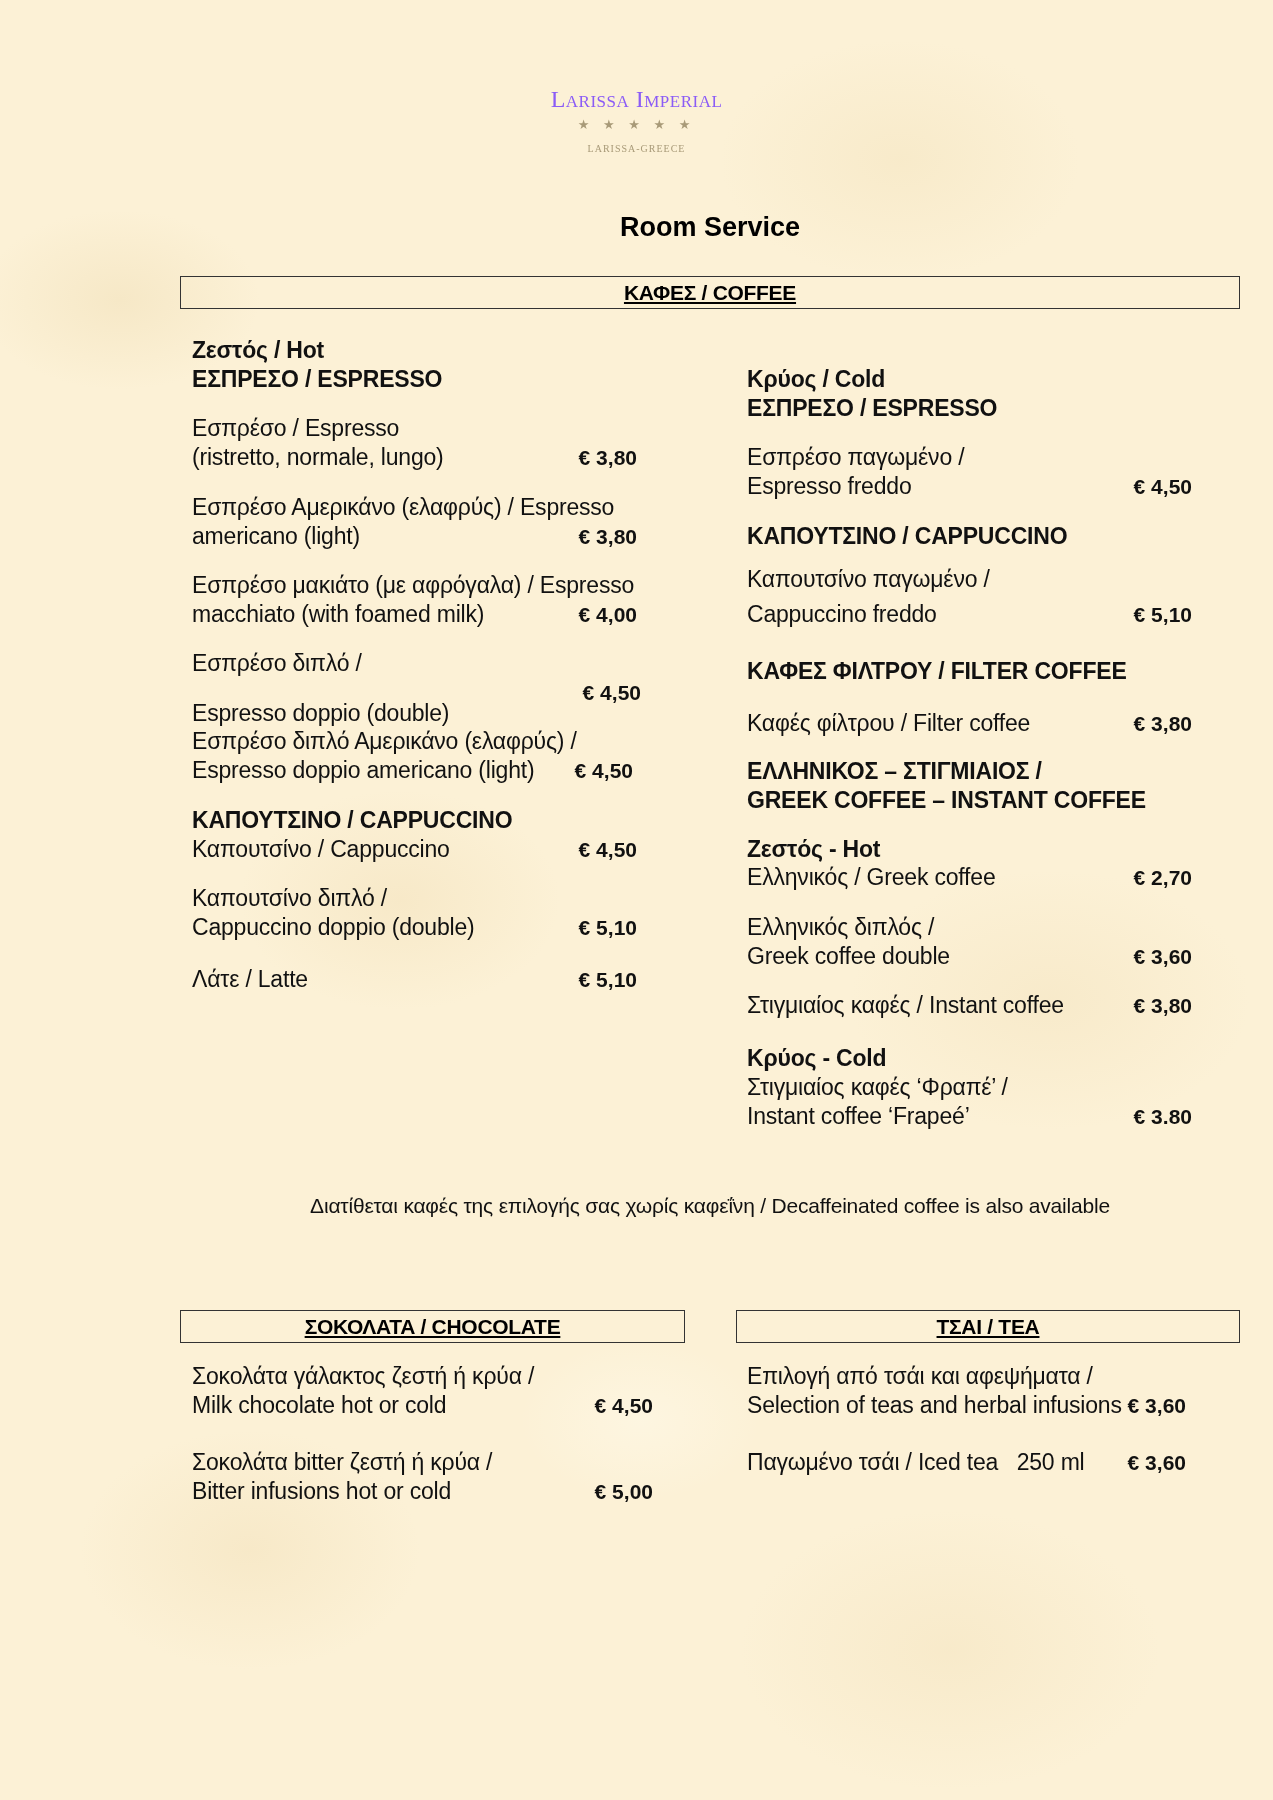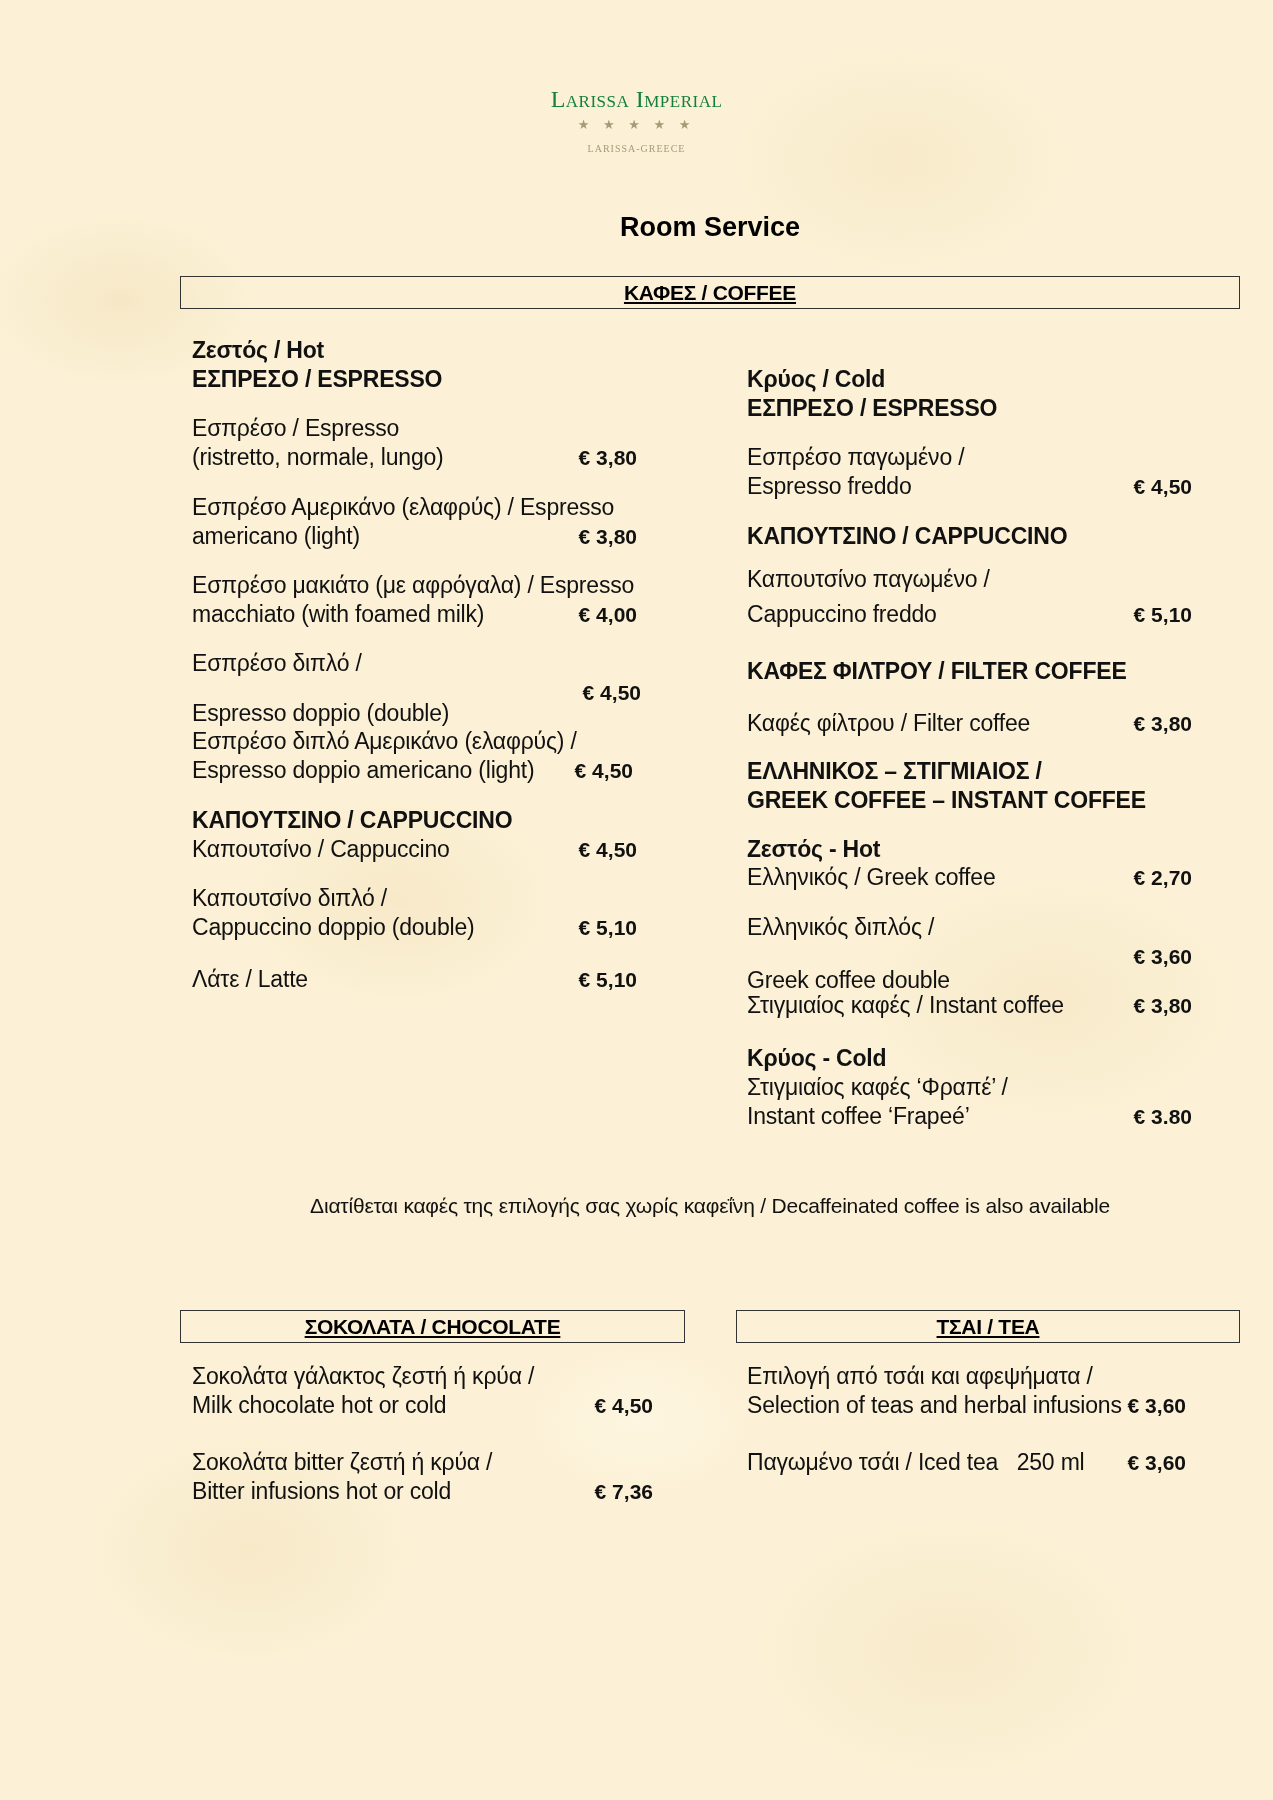--- a/index.html
+++ b/index.html
@@ -14,21 +14,21 @@
       radial-gradient(ellipse 170px 120px at 250px 1550px, rgba(236,214,168,0.30), transparent),
       radial-gradient(ellipse 210px 140px at 950px 1650px, rgba(238,218,175,0.30), transparent),
       radial-gradient(ellipse 120px 80px at 640px 1420px, rgba(255,250,235,0.5), transparent);
     font-family: "Liberation Sans", "DejaVu Sans", sans-serif;
     color: #111;
   }
   .abs { position: absolute; }
   .logo-name {
     left: 0; width: 1273px; top: 86px; text-align: center;
     font-family: "Liberation Serif", "DejaVu Serif", serif;
-    font-size: 24px; color: #15803d; letter-spacing: 0.5px;
+    font-size: 24px; color: #8b5cf6; letter-spacing: 0.5px;
     font-variant: small-caps;
   }
   .logo-stars {
     left: 0; width: 1273px; top: 117px; text-align: center;
     font-size: 13px; color: #a89a78; letter-spacing: 5px;
   }
   .logo-sub {
     left: 0; width: 1273px; top: 143px; text-align: center;
     font-family: "Liberation Serif", "DejaVu Serif", serif;
     font-size: 10px; color: #a89a78; letter-spacing: 1px;
@@ -139,21 +139,21 @@
 
 <div class="abs txt bold" style="left:747px; top:835px;">Ζεστός - Hot</div>
 
 <div>
   <div class="abs txt" style="left:747px; top:863px;">Ελληνικός / Greek coffee</div>
   <div class="abs price" style="left:1092px; width:100px; top:863px;">€ 2,70</div>
 </div>
 
 <div>
   <div class="abs txt" style="left:747px; top:913px;">Ελληνικός διπλός /</div>
-  <div class="abs txt" style="left:747px; top:942px;margin-top:24px;">Greek coffee double</div>
+  <div class="abs txt" style="left:747px; top:942px;">Greek coffee double</div>
   <div class="abs price" style="left:1092px; width:100px; top:942px;">€ 3,60</div>
 </div>
 
 <div>
   <div class="abs txt" style="left:747px; top:991px;">Στιγμιαίος καφές / Instant coffee</div>
   <div class="abs price" style="left:1092px; width:100px; top:991px;">€ 3,80</div>
 </div>
 
 <div class="abs txt bold" style="left:747px; top:1044px;">Κρύος - Cold</div>
 
@@ -169,21 +169,21 @@
 
 <div>
   <div class="abs txt" style="left:192px; top:1362px;">Σοκολάτα γάλακτος ζεστή ή κρύα /</div>
   <div class="abs txt" style="left:192px; top:1391px;">Milk chocolate hot or cold</div>
   <div class="abs price" style="left:553px; width:100px; top:1391px;">€ 4,50</div>
 </div>
 
 <div>
   <div class="abs txt" style="left:192px; top:1448px;">Σοκολάτα bitter ζεστή ή κρύα /</div>
   <div class="abs txt" style="left:192px; top:1477px;">Bitter infusions hot or cold</div>
-  <div class="abs price" style="left:553px; width:100px; top:1477px;">€ 7,36</div>
+  <div class="abs price" style="left:553px; width:100px; top:1477px;">€ 5,00</div>
 </div>
 
 <div class="abs section-box" style="left:736px; top:1310px; width:504px;">ΤΣΑΙ / TEA</div>
 
 <div>
   <div class="abs txt" style="left:747px; top:1362px;">Επιλογή από τσάι και αφεψήματα /</div>
   <div class="abs txt" style="left:747px; top:1391px;">Selection of teas and herbal infusions</div>
   <div class="abs price" style="left:1086px; width:100px; top:1391px;">€ 3,60</div>
 </div>
 

